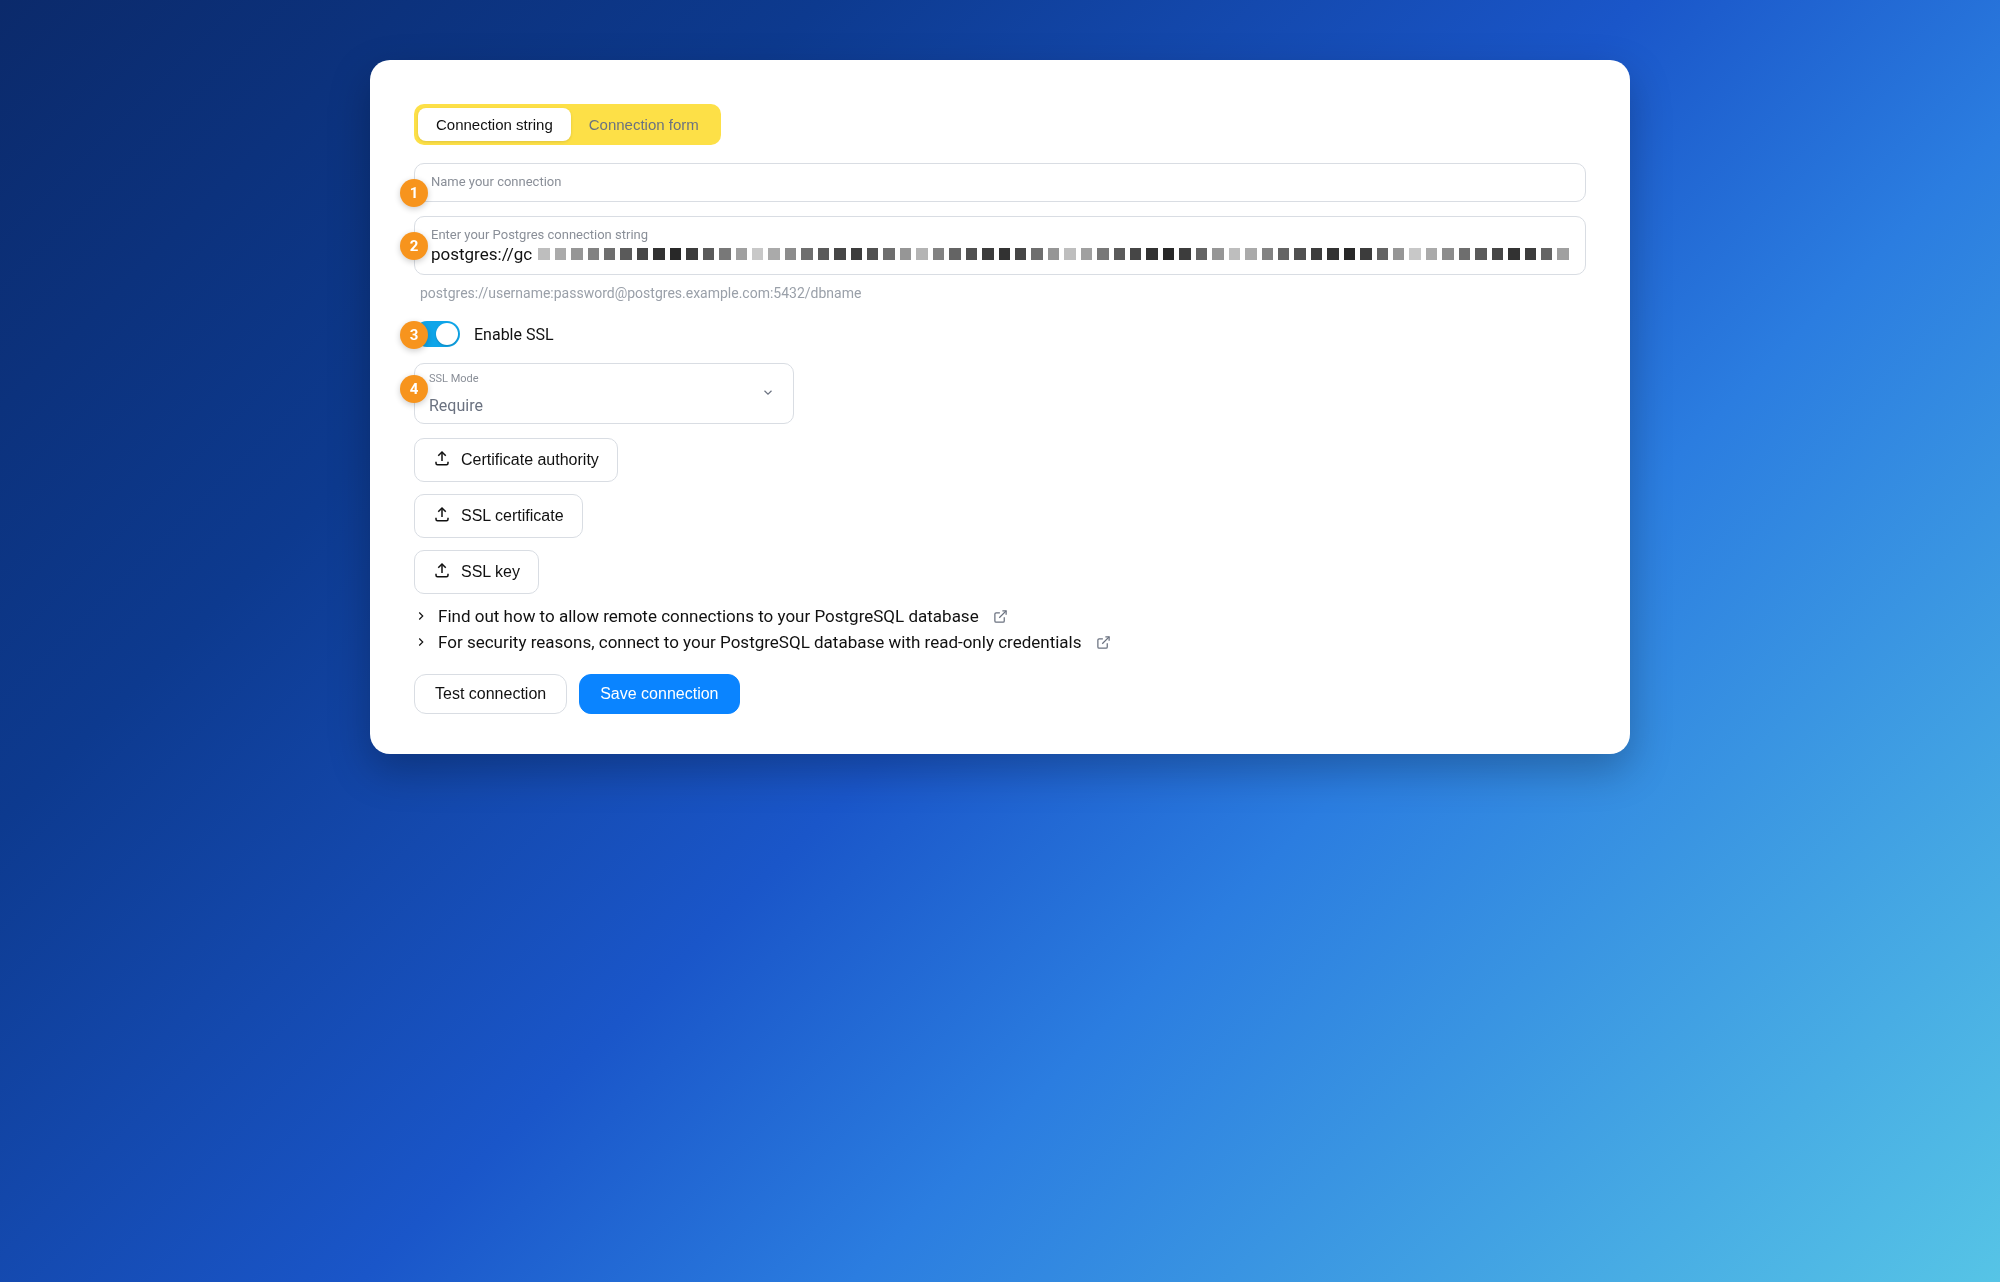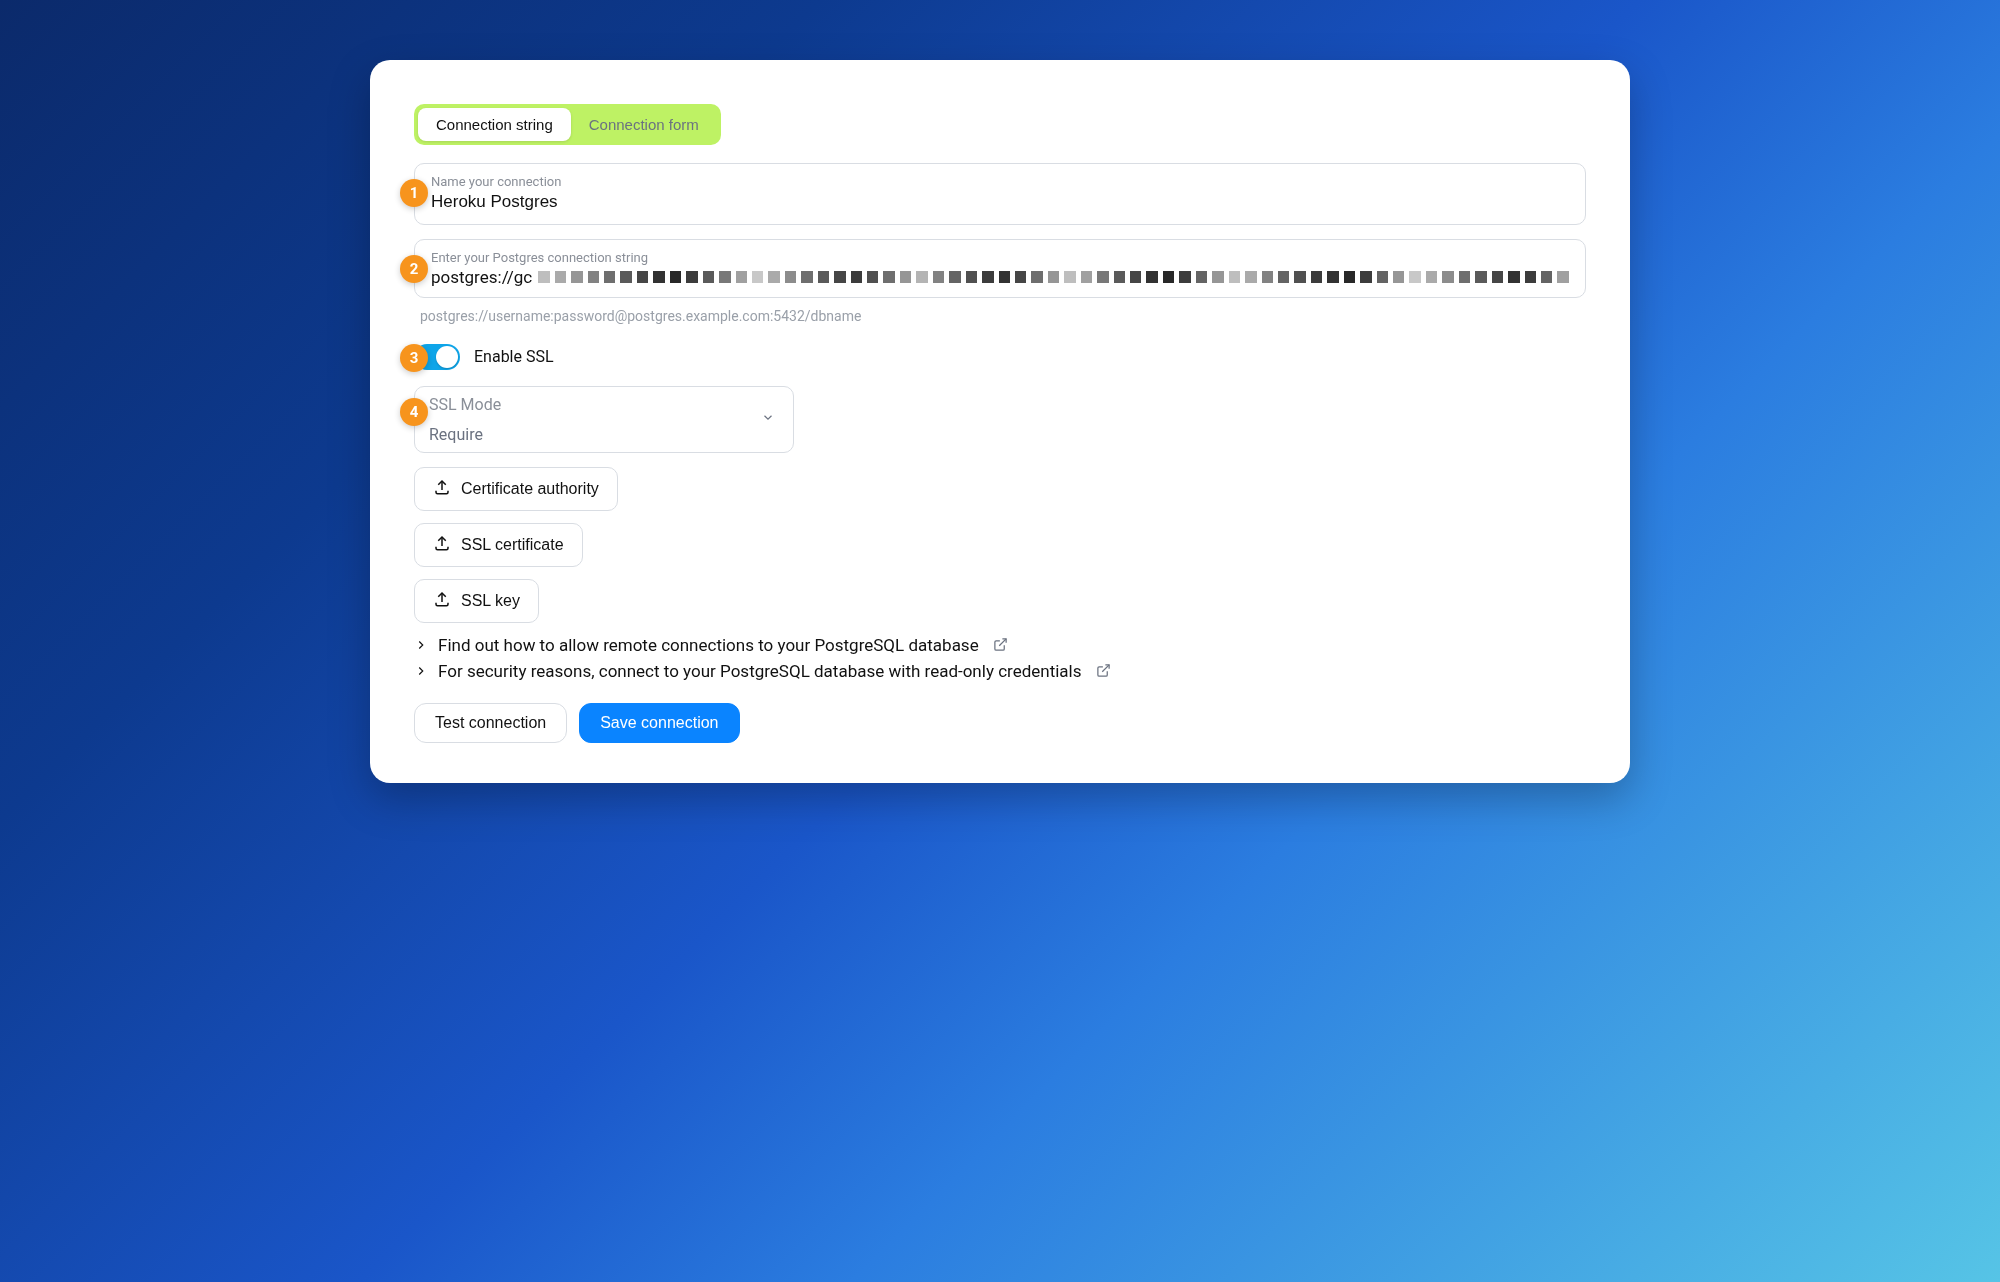--- a/index.html
+++ b/index.html
@@ -24,21 +24,21 @@
     box-shadow: 0 16px 40px rgba(0,0,0,0.25);
     padding: 44px 44px 40px 44px;
   }
   h1.page-title {
     font-size: 22px;
     font-weight: 700;
     margin-bottom: 20px;
   }
   .tabs {
     display: inline-flex;
-    background: #bef264;
+    background: #fde047;
     border-radius: 10px;
     padding: 4px;
     margin-bottom: 18px;
   }
   .tab {
     border: none;
     background: transparent;
     font-size: 15px;
     color: #6b7280;
     padding: 8px 18px;
@@ -130,21 +130,21 @@
     position: relative;
     display: inline-flex;
     flex-direction: column;
     border: 1px solid #d9dde3;
     border-radius: 10px;
     padding: 8px 52px 8px 14px;
     min-width: 380px;
     margin-bottom: 14px;
     cursor: pointer;
   }
-  .ssl-select .sel-label { font-size: 16px; color: #8a8f98; }
+  .ssl-select .sel-label { font-size: 11px; color: #8a8f98; }
   .ssl-select .sel-value { font-size: 16px; color: #6b7280; margin-top: 11px; }
   .ssl-select .chev {
     position: absolute;
     right: 18px;
     top: 50%;
     transform: translateY(-50%);
     color: #6b7280;
   }
   .upload-btn {
     display: inline-flex;
@@ -231,21 +231,20 @@
     <div class="tabs">
       <button class="tab active">Connection string</button>
       <button class="tab">Connection form</button>
     </div>
 
     
     <div class="callout-anchor">
       <div class="callout" style="top:16px">1</div>
       <div class="field">
         <span class="field-label">Name your connection</span>
-        <input class="field-value" type="text" value="Heroku Postgres" style="">
       </div>
     </div>
 
     
     <div class="callout-anchor">
       <div class="callout" style="top:16px">2</div>
       <div class="field">
         <span class="field-label">Enter your Postgres connection string</span>
         <div class="conn-row">
           <span class="conn-prefix">postgres://gc</span>

